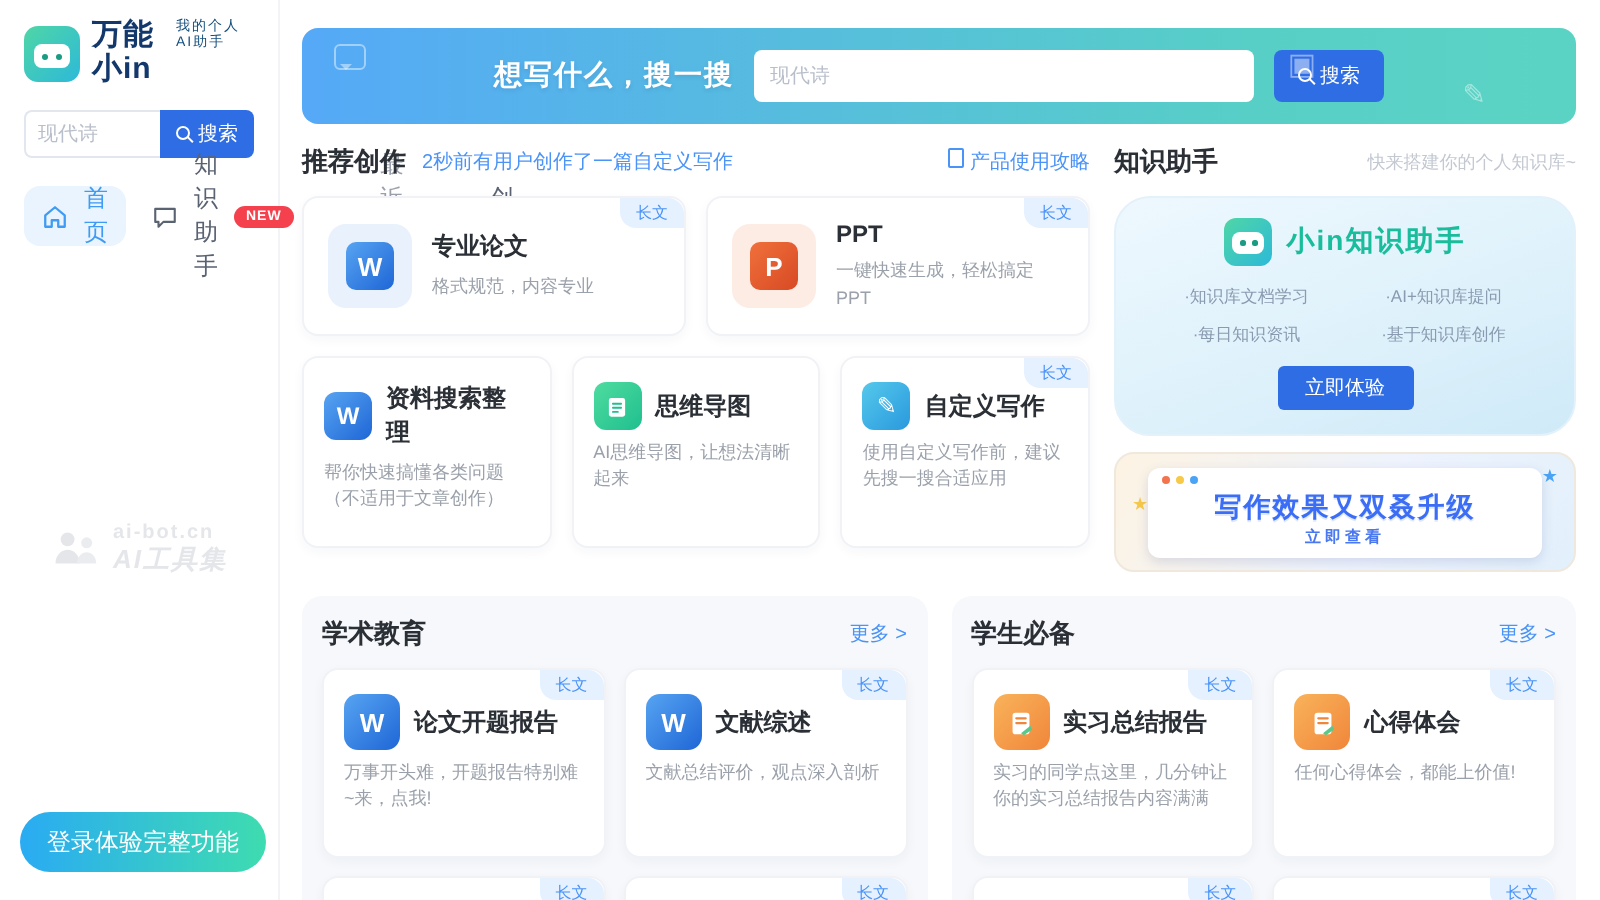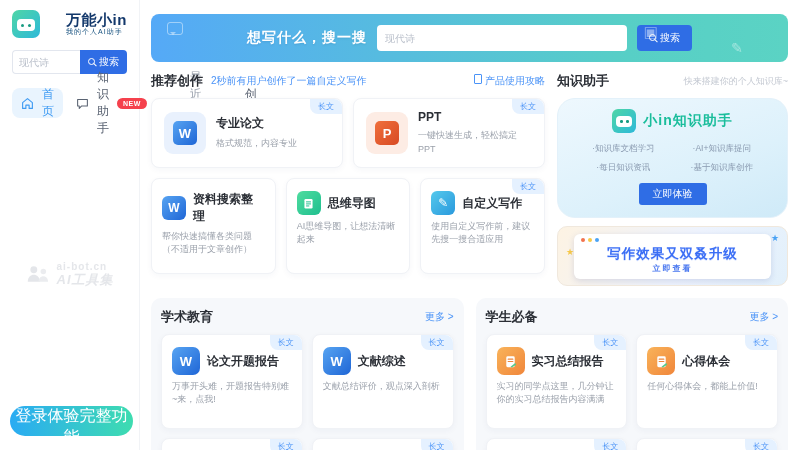--- a/index.html
+++ b/index.html
@@ -9,21 +9,21 @@
   
   .sidebar { position:absolute; left:0; top:0; width:140px; height:450px;
     background:#fff; border-right:1px solid #f1f3f6; padding:10px 12px; }
   .logo-row { display:flex; align-items:center; justify-content:center; gap:6px; margin-bottom:12px; }
   .robot { width:28px; height:28px; border-radius:7px; flex:0 0 auto;
     background:linear-gradient(135deg,#4fd6a6,#2db9d9); position:relative; }
   .robot::before { content:""; position:absolute; left:5px; top:9px; right:5px; bottom:7px;
     background:#fff; border-radius:4px; }
   .robot::after { content:""; position:absolute; width:3px; height:3px; border-radius:50%;
     background:#199c82; left:9px; top:14px; box-shadow:7px 0 0 #199c82; }
-  .logo-txt { display:flex; flex-direction:column; line-height:1.1;margin-left:20px; }
+  .logo-txt { display:flex; flex-direction:row; line-height:1.1; }
   .logo-title { font-size:15px; font-weight:bold; color:#13386b; letter-spacing:.5px; }
   .logo-sub { font-size:7px; color:#15507e; letter-spacing:1px; }
   .sb-search { display:flex; margin-bottom:14px; }
   .sb-search input { flex:1; width:60px; height:24px; border:1px solid #e2e6ee; border-right:none;
     border-radius:4px 0 0 4px; font-size:10px; padding:0 6px; color:#333; outline:none; }
   .sb-search input::placeholder { color:#b9bfca; }
   .btn-blue { background:#2f6de5; color:#fff; border:none; border-radius:4px; cursor:pointer;
     font-size:10px; display:flex; align-items:center; justify-content:center; gap:2px; }
   .sb-search .btn-blue { border-radius:0 4px 4px 0; padding:0 8px; height:24px; }
   .mag { display:inline-block; width:9px; height:9px; position:relative; flex:0 0 auto; }
@@ -39,21 +39,21 @@
   .menu-item svg { width:13px; height:13px; flex:0 0 auto; }
   .badge-new { margin-left:auto; background:#f5414d; color:#fff; font-size:7px; font-weight:bold;
     padding:2px 6px; border-radius:999px; letter-spacing:.5px; }
   .watermark { position:absolute; left:0; right:0; top:262px; display:flex; align-items:center;
     justify-content:center; gap:5px; opacity:.9; }
   .watermark svg { width:26px; height:20px; }
   .wm-txt { color:#e2e4e8; font-weight:bold; line-height:1.05; font-size:10px; letter-spacing:1px; }
   .wm-txt .l2 { font-size:13px;font-style:italic; }
   .login-btn { position:absolute; left:10px; right:6px; bottom:14px; height:30px; border:none;
     border-radius:15px; background:linear-gradient(90deg,#2aabf3,#3edcb0); color:#fff;
-    font-size:16px; cursor:pointer; }
+    font-size:12px; cursor:pointer; }
 
   
   .main { position:absolute; left:141px; top:0; width:659px; height:450px; padding:14px 12px 0 10px; }
 
   .banner { position:relative; height:48px; border-radius:8px; overflow:hidden;
     background:linear-gradient(90deg,#55a9f7,#57cfc6 75%,#5bd3c4); display:flex;
     align-items:center; justify-content:center; gap:10px; margin-bottom:10px; }
   .banner-prompt { color:#fff; font-size:14px; font-weight:bold; letter-spacing:1px; text-shadow:0 1px 2px rgba(0,60,120,.15); }
   .banner input { width:250px; height:26px; border:none; border-radius:4px; font-size:10px;
     padding:0 8px; outline:none; }

